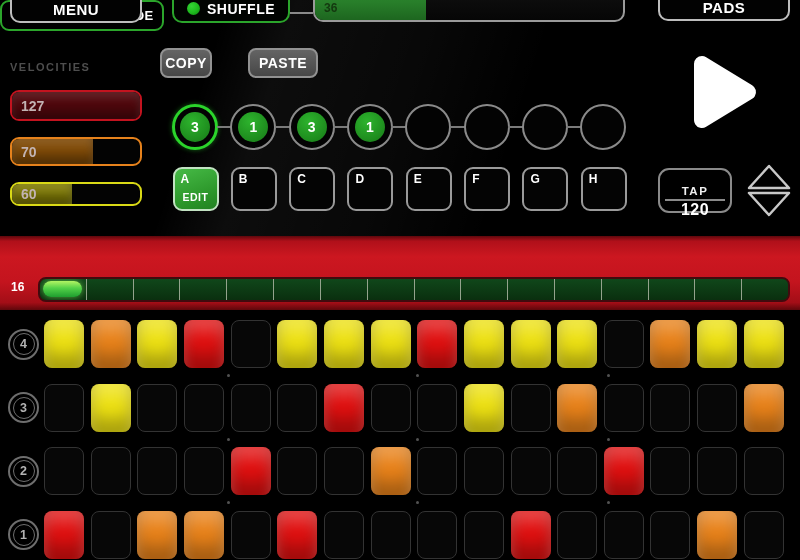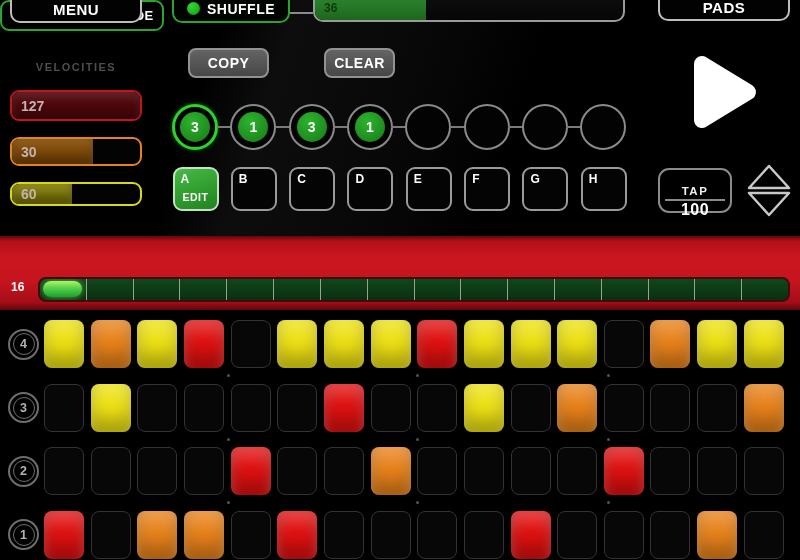--- a/index.html
+++ b/index.html
@@ -21,27 +21,27 @@
        background:radial-gradient(circle at 35% 32%,#35d435,var(--led-green) 55%,#0e7d10);}
   #shuffle-conn{left:290px;top:12px;width:23px;height:2px;background:#8a8a8a;}
   #shuffle-slider{left:313px;top:-26px;width:312px;height:48px;box-sizing:border-box;border:2px solid #9a9a9a;
         border-radius:10px;background:linear-gradient(180deg,#141414,#060606);overflow:hidden;}
   #shuffle-fill{position:absolute;left:0;top:0;height:100%;background:linear-gradient(180deg,#2f8f31,var(--slider-green) 60%,#1d661f);}
   #shuffle-value{position:absolute;left:9px;bottom:5px;font-size:12px;font-weight:bold;color:#14380f;}
   
   .toolbtn{position:absolute;top:48px;height:30px;box-sizing:border-box;border:2px solid #929292;border-radius:8px;
         background:linear-gradient(180deg,#646464,#474747);color:#fff;font-weight:bold;font-size:14px;
         display:flex;align-items:center;justify-content:center;letter-spacing:0.5px;}
-  #copy{left:188px;width:81px;align-items:center;} #paste{left:248px;width:70px;} #clear{left:324px;width:71px;}
+  #copy{left:160px;width:52px;align-items:center;} #paste{left:248px;width:70px;} #clear{left:324px;width:71px;}
   #seqmode{left:463px;top:47px;width:164px;height:31px;box-sizing:border-box;border:2px solid var(--accent-green);
         border-radius:9px;background:#000;color:#fff;font-weight:bold;font-size:13px;
         display:flex;align-items:center;gap:9px;padding-left:10px;letter-spacing:0.3px;}
   #play{left:686px;top:50px;width:78px;height:84px;}
   
-  #vel-title{left:10px;top:61px;width:132px;text-align:center;color:#4e4e4e;font-size:11px;font-weight:bold;letter-spacing:1.5px;}
+  #vel-title{left:10px;top:61px;width:132px;text-align:left;color:#4e4e4e;font-size:11px;font-weight:bold;letter-spacing:1.5px;}
   .vbar{position:absolute;left:10px;width:132px;border-radius:9px;box-sizing:border-box;background:#030303;overflow:hidden;}
   .vfill{position:absolute;left:0;top:0;height:100%;box-shadow:inset 0 6px 10px rgba(255,255,255,0.12),inset 0 -8px 10px rgba(0,0,0,0.35);}
   .vlabel{position:absolute;left:9px;top:50%;transform:translateY(-50%);font-weight:bold;font-size:14px;color:#c2b3b3;}
   
   .circle{position:absolute;top:104px;width:46px;height:46px;border-radius:50%;box-sizing:border-box;
         border:2.5px solid #8a8a8a;display:flex;align-items:center;justify-content:center;background:#030303;}
   .circle.active{border:3px solid var(--accent-green-bright);box-shadow:0 0 5px rgba(40,220,40,0.45);}
   .cinner{width:30px;height:30px;border-radius:50%;display:flex;align-items:center;justify-content:center;
         background:radial-gradient(circle at 40% 32%,#2db32d,#177a17);color:#fff;font-weight:bold;font-size:14px;}
   .conn{position:absolute;top:125.5px;height:2.5px;background:#7a7a7a;}
@@ -104,41 +104,41 @@
       <span id="shuffle-value">36</span>
     </div>
   </div>
   <div id="pads" class="pill">
     <span>PADS</span>
   </div>
 
   <div id="copy" class="toolbtn">
     <span>COPY</span>
   </div>
-  <div id="clear" class="toolbtn">
-    <span>CLEAR</span>
+  <div id="paste" class="toolbtn">
+    <span>PASTE</span>
   </div>
   <div id="seqmode">
     <span class="led"></span>
     <span>SEQUENCE MODE</span>
   </div>
 
   <svg id="play" class="abs" viewBox="0 0 78 84">
     <polygon points="16,14 62,42 16,70" fill="#ffffff" stroke="#ffffff" stroke-width="16" stroke-linejoin="round"></polygon>
   </svg>
 
   <div id="vel-title" class="abs">VELOCITIES</div>
   <div id="velocities">
       <div class="vbar" style="top: 90px; height: 31px; border: 2px solid rgb(195, 19, 31);">
         <div class="vfill" style="width: 100%; background: rgb(79, 7, 12);"></div>
         <span class="vlabel">127</span>
       </div>
       <div class="vbar" style="top: 137px; height: 29px; border: 2px solid rgb(230, 130, 28);">
         <div class="vfill" style="width: 63%; background: rgb(127, 74, 7);"></div>
-        <span class="vlabel">30</span>
+        <span class="vlabel">70</span>
       </div>
       <div class="vbar" style="top: 182px; height: 24px; border: 2px solid rgb(217, 217, 22);">
         <div class="vfill" style="width: 47%; background: rgb(127, 122, 6);"></div>
         <span class="vlabel">60</span>
       </div>
     </div>
 
   <div id="repeat-circles">
       <div class="circle active" style="left: 172px;">
         <div class="cinner">3</div>
@@ -189,21 +189,21 @@
         <span class="pl">G</span>
       </div>
       <div class="pat" style="left: 580.81px;">
         <span class="pl">H</span>
       </div>
     </div>
 
   <div id="tap" class="abs">
     <div id="tap-label">TAP</div>
     <div id="tap-div"></div>
-    <div id="tempo-value">100</div>
+    <div id="tempo-value">120</div>
   </div>
   <svg id="tempo-up" class="stepper" viewBox="0 0 46 27">
     <polygon points="23,3 43,25 3,25" fill="none" stroke="#c8c8c8" stroke-width="2.5" stroke-linejoin="round"></polygon>
   </svg>
   <svg id="tempo-down" class="stepper" viewBox="0 0 46 27">
     <polygon points="3,2 43,2 23,24" fill="none" stroke="#c8c8c8" stroke-width="2.5" stroke-linejoin="round"></polygon>
   </svg>
 
   <div id="banner" class="abs">
     <div id="pos-count">16</div>

